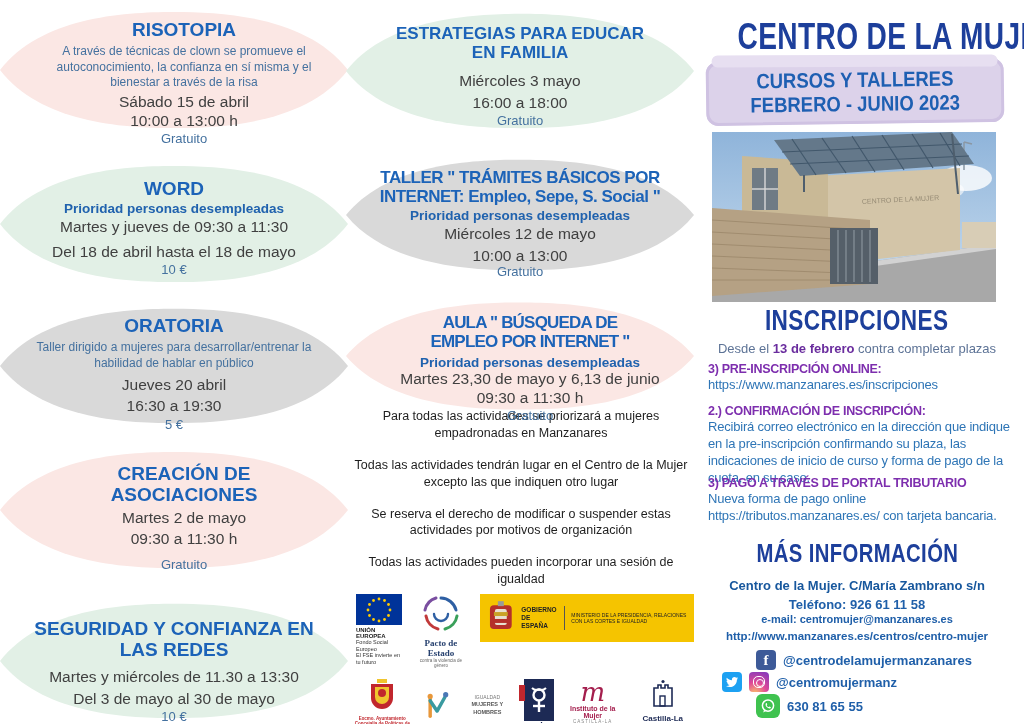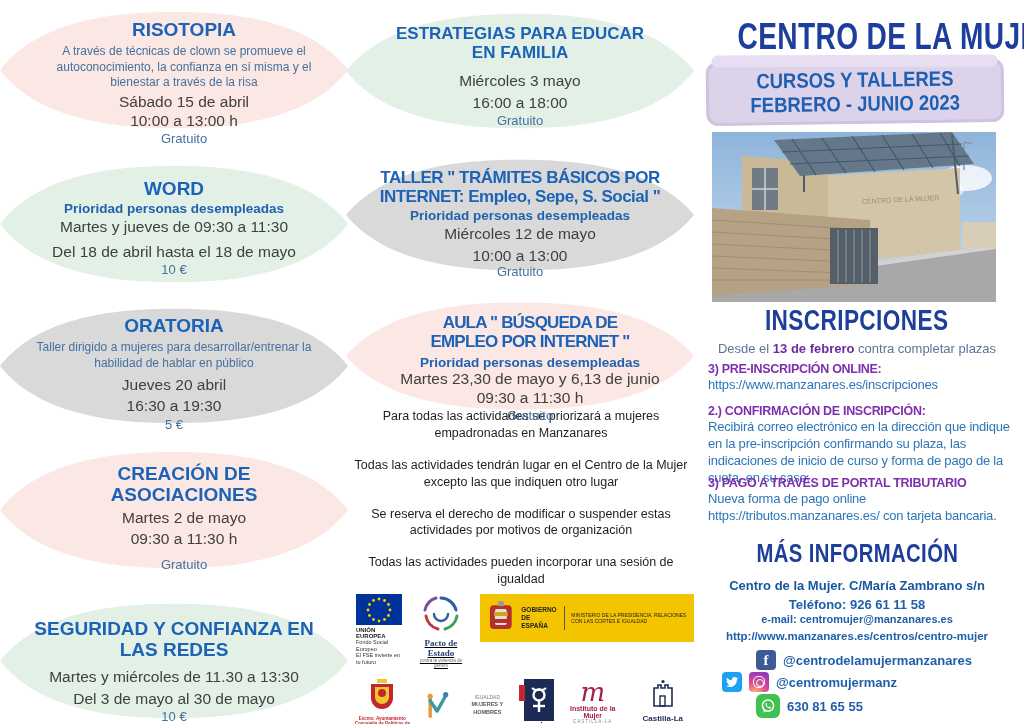--- a/index.html
+++ b/index.html
@@ -33,21 +33,21 @@
   .notes { position:absolute; left:352px; top:408px; width:338px; text-align:center; }
   .note  { font-size:12.5px; color:#1e1e1e; line-height:1.35; margin-bottom:15px; }
 
   
   .logos { position:absolute; left:344px; top:594px; width:350px; }
   .lrow1 { display:flex; align-items:flex-start; justify-content:flex-start; gap:14px; padding-left:12px; }
   .lrow2 { display:flex; align-items:center; justify-content:flex-start; gap:10px; margin-top:10px; padding-left:6px; }
   .lcap  { font-size:5.5px; color:#333; line-height:1.2; text-align:left; }
   .eu-flag { width:46px; height:31px; background:#003399; position:relative; display:flex; align-items:center; justify-content:center; }
   .eu-cap1 { font-weight:700; font-size:6px; color:#222; margin-top:2px; }
-  .pacto { width:64px; text-align:center;text-decoration:underline; }
+  .pacto { width:64px; text-align:center; }
   .pacto-cap { font-family:"Liberation Serif", serif; font-size:9px; font-weight:700; color:#27416f; }
   .pacto-cap2 { font-size:4.5px; color:#666; }
   .gob { width:238px; height:48px; background:#f5c400; display:flex; align-items:center; gap:6px; padding:4px 6px; }
   .gob-name { font-size:6.5px; font-weight:700; color:#222; white-space:pre-line; line-height:1.25; border-right:1px solid #555; padding-right:6px; }
   .gob-min  { font-size:5px; color:#222; line-height:1.3; width:118px; }
   .mujer-blk { width:30px; height:42px; background:#1d2a55; position:relative; display:flex; align-items:center; justify-content:center; }
   .mujer-red { position:absolute; left:-5px; top:6px; width:6px; height:16px; background:#c1272d; }
   .mujer-cap { font-size:9px; font-weight:700; color:#1d2a55; }
   .inst-m { font-family:"DejaVu Serif", serif; font-style:italic; font-size:26px; color:#a41e4d; line-height:0.9; }
   .inst-cap1 { font-size:7px; font-weight:700; color:#a41e4d; }

